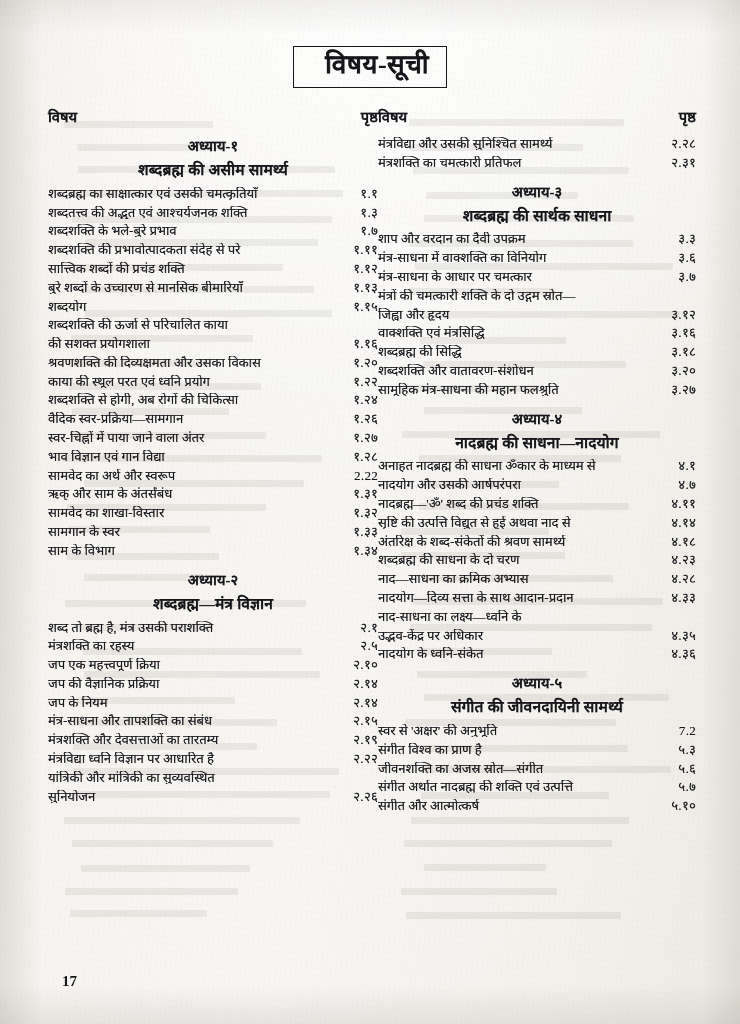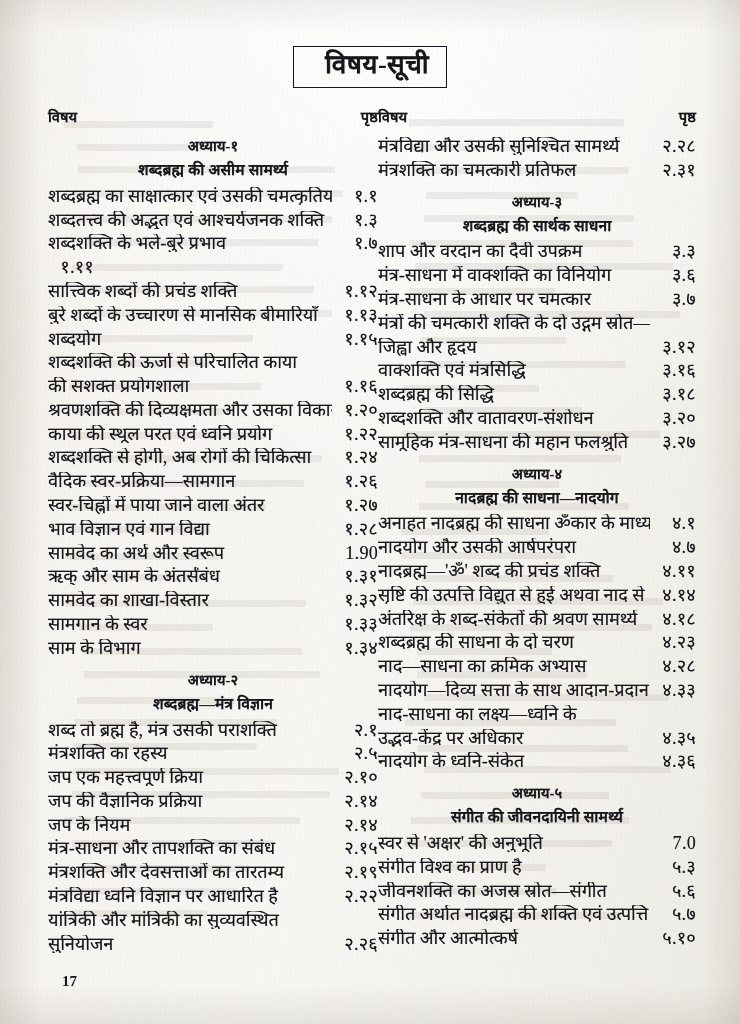--- a/index.html
+++ b/index.html
@@ -112,21 +112,21 @@
     letter-spacing: .2px;
   }
   .chapter.ch-title {
     font-size: 15.5px;
     margin: 2px 0 4px 0;
   }
 
   .entry {
     display: flex;
     align-items: baseline;
-    font-size: 18px;
+    font-size: 13px;
     line-height: 1.0;
     padding: 2.9px 0 2.9px 0;
     white-space: nowrap;
   }
   .entry .topic {
     flex: 1 1 auto;
     overflow: hidden;
   }
   .entry .pg {
     flex: 0 0 auto;
@@ -248,20 +248,21 @@
       </div>
       <div class="entry">
         <span class="topic">शब्दतत्त्व की अद्भुत एवं आश्चर्यजनक शक्ति</span>
         <span class="pg">१.३</span>
       </div>
       <div class="entry">
         <span class="topic">शब्दशक्ति के भले-बुरे प्रभाव</span>
         <span class="pg">१.७</span>
       </div>
       <div class="entry">
+        <span class="topic">शब्दशक्ति की प्रभावोत्पादकता संदेह से परे</span>
         <span class="pg">१.११</span>
       </div>
       <div class="entry">
         <span class="topic">सात्त्विक शब्दों की प्रचंड शक्ति</span>
         <span class="pg">१.१२</span>
       </div>
       <div class="entry">
         <span class="topic">बुरे शब्दों के उच्चारण से मानसिक बीमारियाँ</span>
         <span class="pg">१.१३</span>
       </div>
@@ -296,21 +297,21 @@
       <div class="entry">
         <span class="topic">स्वर-चिह्नों में पाया जाने वाला अंतर</span>
         <span class="pg">१.२७</span>
       </div>
       <div class="entry">
         <span class="topic">भाव विज्ञान एवं गान विद्या</span>
         <span class="pg">१.२८</span>
       </div>
       <div class="entry">
         <span class="topic">सामवेद का अर्थ और स्वरूप</span>
-        <span class="pg">1.90</span>
+        <span class="pg">2.22</span>
       </div>
       <div class="entry">
         <span class="topic">ऋक् और साम के अंतर्संबंध</span>
         <span class="pg">१.३१</span>
       </div>
       <div class="entry">
         <span class="topic">सामवेद का शाखा-विस्तार</span>
         <span class="pg">१.३२</span>
       </div>
       <div class="entry">
@@ -458,21 +459,21 @@
         <span class="pg">४.३५</span>
       </div>
       <div class="entry">
         <span class="topic">नादयोग के ध्वनि-संकेत</span>
         <span class="pg">४.३६</span>
       </div>
       <div class="chapter">अध्याय-५</div>
       <div class="chapter ch-title">संगीत की जीवनदायिनी सामर्थ्य</div>
       <div class="entry">
         <span class="topic">स्वर से 'अक्षर' की अनुभूति</span>
-        <span class="pg">7.0</span>
+        <span class="pg">7.2</span>
       </div>
       <div class="entry">
         <span class="topic">संगीत विश्व का प्राण है</span>
         <span class="pg">५.३</span>
       </div>
       <div class="entry">
         <span class="topic">जीवनशक्ति  का अजस्र स्रोत—संगीत</span>
         <span class="pg">५.६</span>
       </div>
       <div class="entry">

